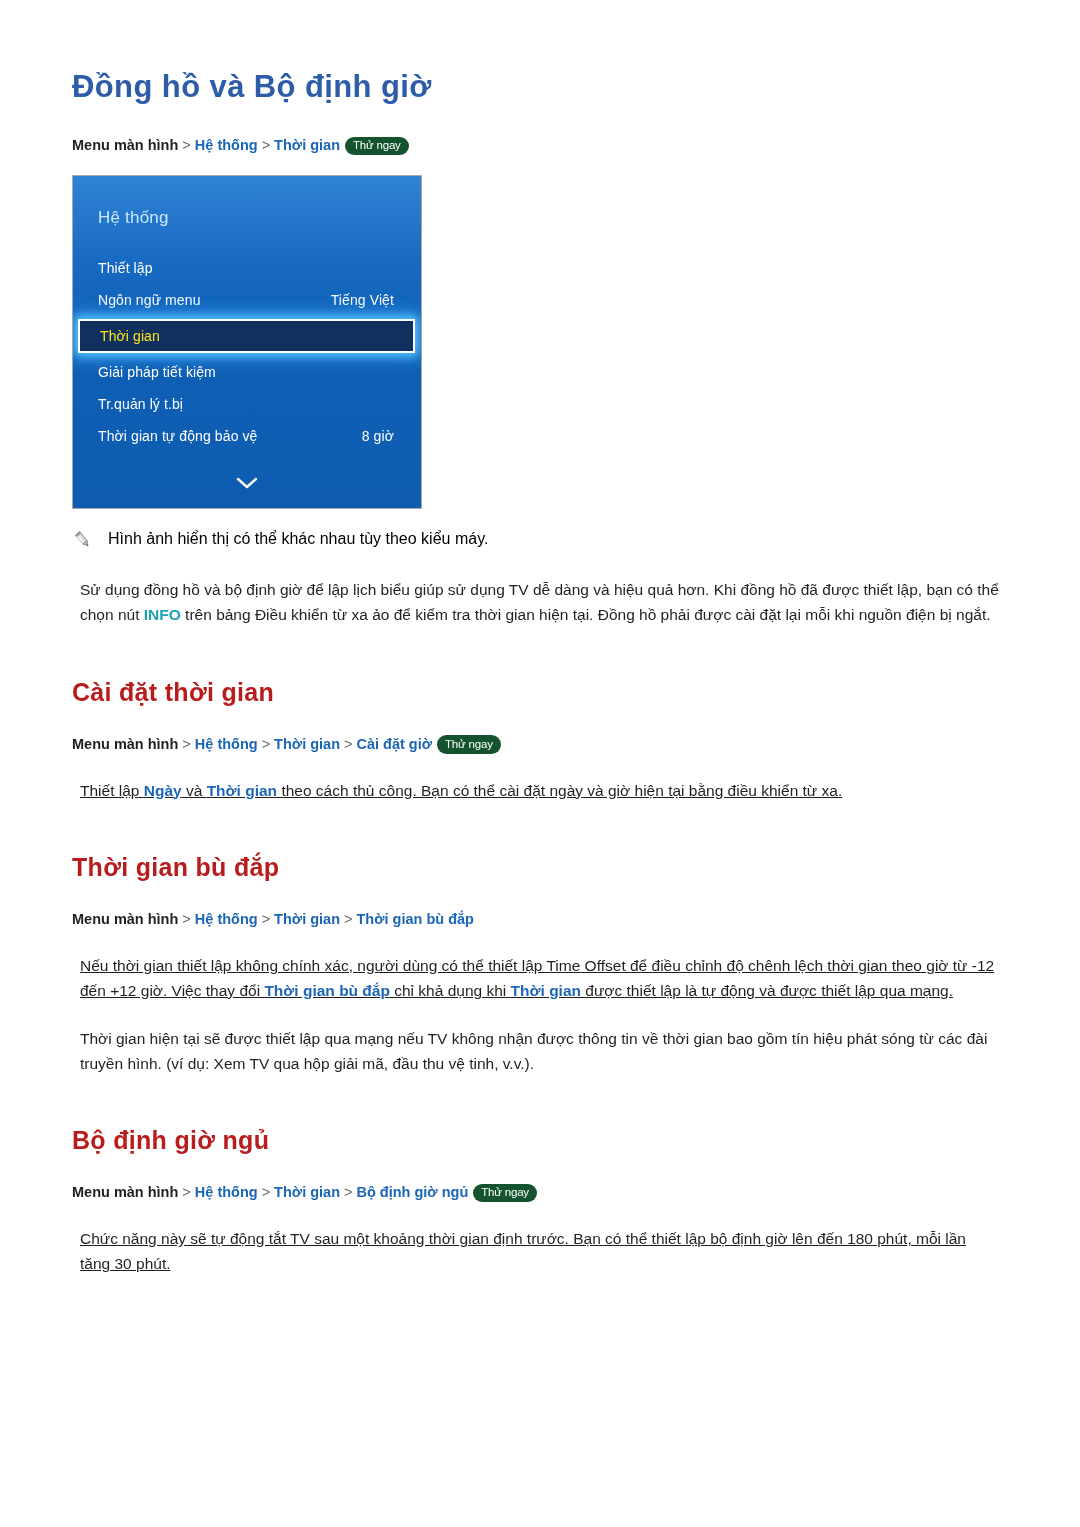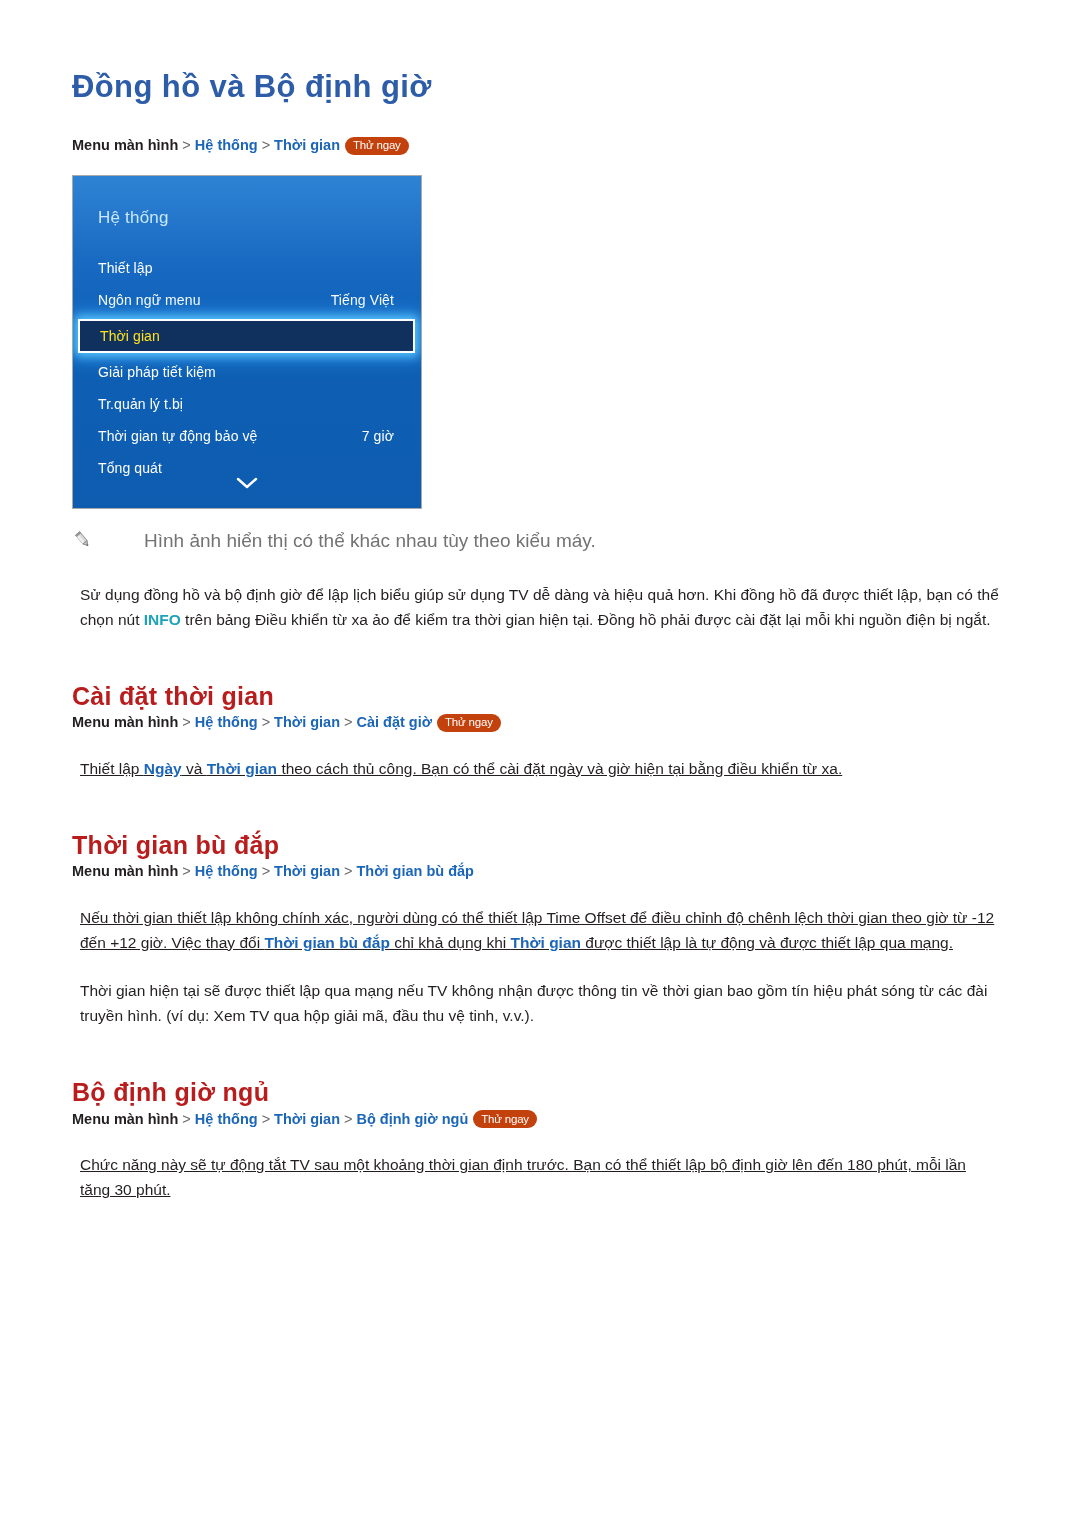--- a/index.html
+++ b/index.html
@@ -59,21 +59,21 @@
   .crumb-root { color: #231f20; font-weight: bold; }
   .crumb-sep {
     color: #6a6a6a;
     font-weight: normal;
     padding: 0 4px;
   }
   .crumb-link { color: #1c66b8; font-weight: bold; }
 
   .badge {
     display: inline-block;
-    background: #c2410c;
+    background: #14532d;
     color: #ffffff;
     font-size: 11.5px;
     font-weight: normal;
     border-radius: 10px;
     padding: 1.5px 8px 2.5px 8px;
     margin-left: 5px;
     line-height: 1.25;
     vertical-align: 1px;
     letter-spacing: -0.2px;
   }
@@ -96,24 +96,23 @@
     gap: 14px;
   }
   .note-icon {
     width: 22px;
     height: 22px;
     flex: 0 0 22px;
     position: relative;
     top: 1px;
   }
   .note-text {
-    font-size: 19px;
-    color: #737373;
+    font-size: 16px;
+    color: #000000;
     line-height: 1.4;
-    margin-left: 36px;
   }
 
   
   .tv-panel {
     position: relative;
     width: 350px;
     height: 334px;
     border: 1px solid #a9a9a9;
     background: linear-gradient(180deg, #2f83d4 0%, #1668c0 28%, #0e5fb4 60%, #0d5cb0 100%);
     overflow: hidden;
@@ -179,21 +178,21 @@
     justify-content: center;
   }
   .tv-chevron svg { display: block; }
 
   
   .mt-title-bc { margin-top: 30px; }
   .mt-bc-panel { margin-top: 18px; }
   .mt-panel-note { margin-top: 19px; }
   .mt-note-para { margin-top: 27px; }
   .mt-para-sec { margin-top: 49px; }
-  .mt-sec-bc { }
+  .mt-sec-bc { margin-top: 26px; }
   .mt-bc-para { margin-top: 22px; text-decoration: underline; }
   .mt-para-para { margin-top: 23px; }
 </style>
 </head>
 <body>
 
 <div class="page">
   <div class="content">
 
     <h1 class="page-title">Đồng hồ và Bộ định giờ</h1>
@@ -230,27 +229,23 @@
             <span class="val"></span>
           </div>
 
           <div class="tv-row">
             <span class="lbl">Tr.quản lý t.bị</span>
             <span class="val"></span>
           </div>
 
           <div class="tv-row">
             <span class="lbl">Thời gian tự động bảo vệ</span>
-            <span class="val">7 giờ</span>
-          </div>
-
-          <div class="tv-row">
-            <span class="lbl">Tổng quát</span>
-            <span class="val"></span>
-          </div>
+            <span class="val">8 giờ</span>
+          </div>
+
 
         </div>
 
         <div class="tv-chevron">
           <span>
             <svg width="22" height="13" viewBox="0 0 22 13">
               <path d="M2 2 L11 10 L20 2" fill="none" stroke="#ffffff" stroke-width="2.4" stroke-linecap="round" stroke-linejoin="round"></path>
             </svg>
           </span>
         </div>

